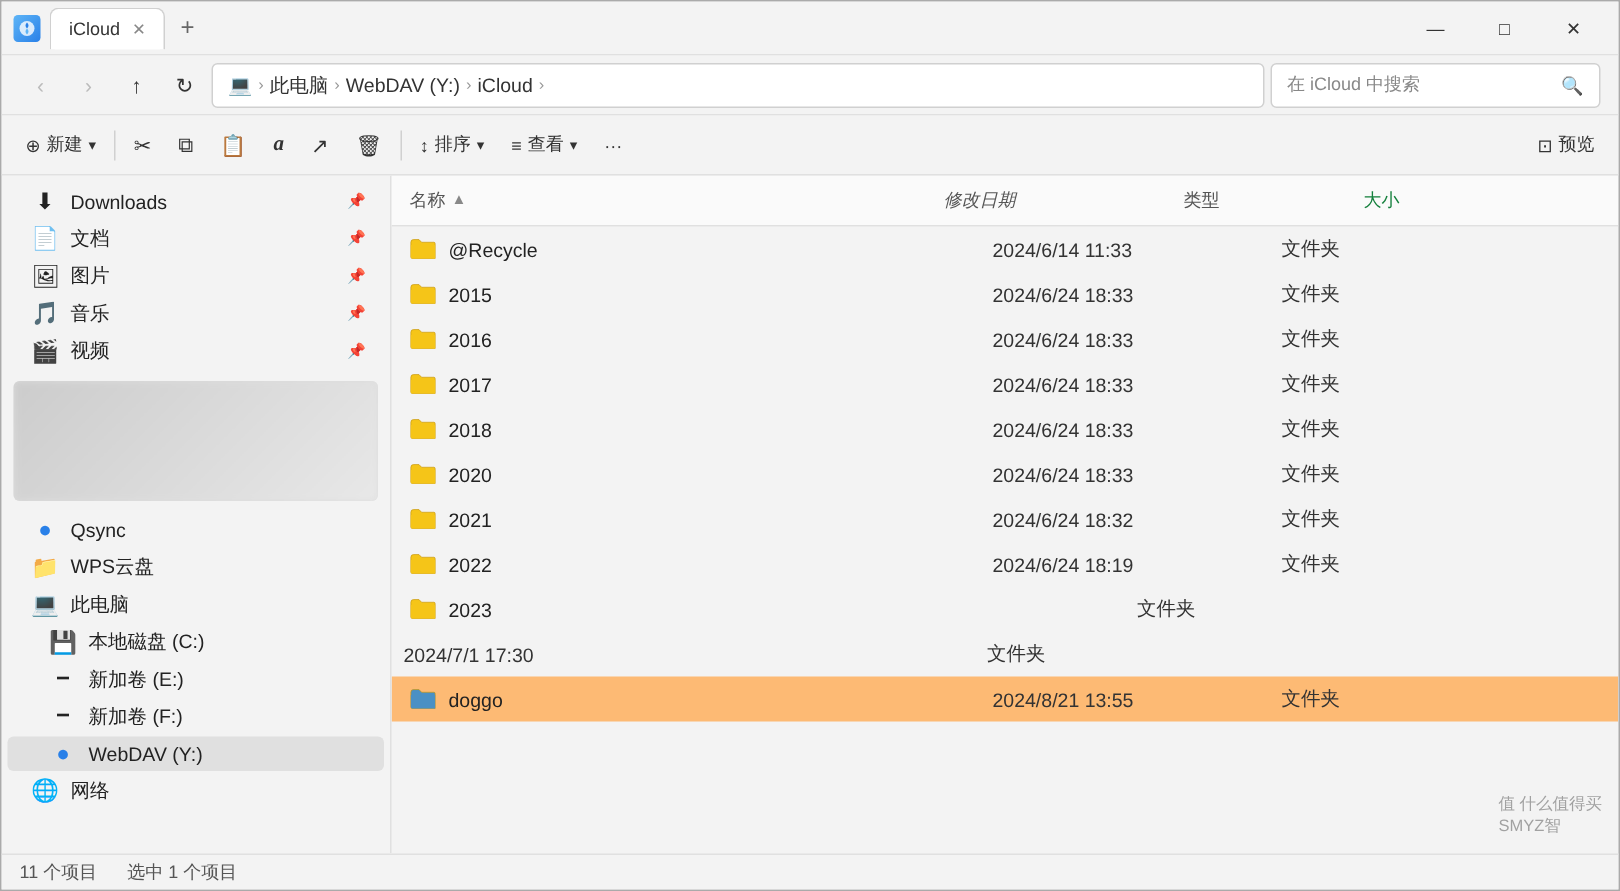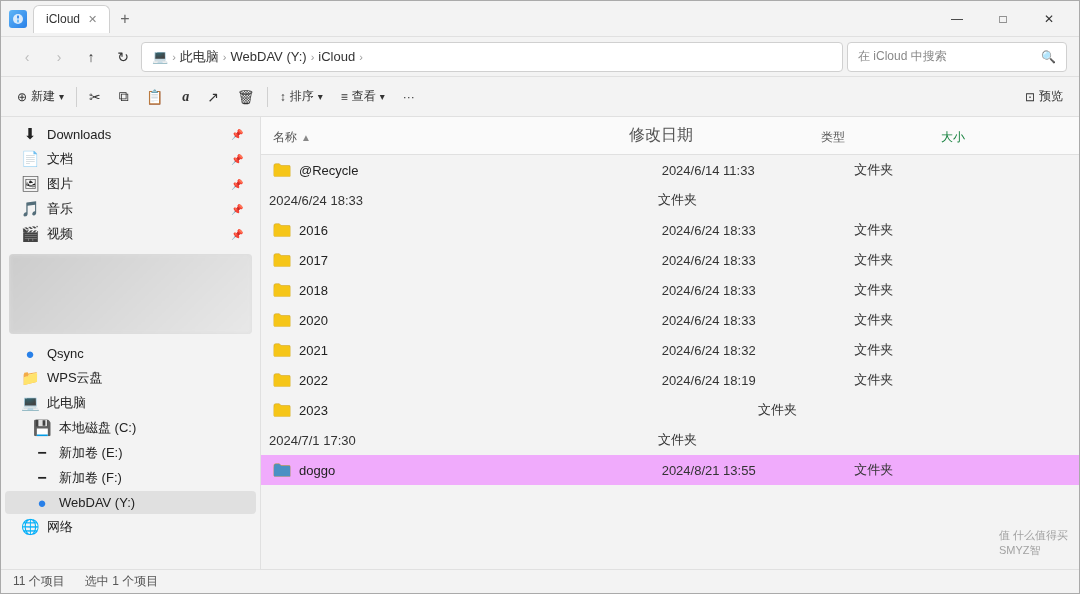--- a/index.html
+++ b/index.html
@@ -229,38 +229,38 @@
       width: 360px;
       padding: 4px 12px;
       font-weight: 500;
       color: #555;
       font-size: 12px;
       cursor: pointer;
       display: flex;
       align-items: center;
       gap: 4px;
     }
-    .col-date { width: 160px; padding: 4px 8px; font-weight: 500; color: #555; font-size: 16px; }
-    .col-type { width: 120px; padding: 4px 8px; font-weight: 500; color: #555; font-size: 12px; margin-left: 32px; }
+    .col-date { width: 160px; padding: 4px 8px; font-weight: 500; color: #555; font-size: 12px; font-style: italic; }
+    .col-type { width: 120px; padding: 4px 8px; font-weight: 500; color: #555; font-size: 12px; }
     .col-size { width: 80px; padding: 4px 8px; font-weight: 500; color: #15803d; font-size: 12px; }
     .sort-arrow { color: #888; font-size: 10px; }
 
     .file-list {
       flex: 1;
       overflow-y: auto;
     }
     .file-row {
       display: flex;
       align-items: center;
       padding: 3px 0;
       cursor: pointer;
       border-radius: 0;
       justify-content: space-between;
     }
-    .file-row.selected { background: #f0abfc; }
+    .file-row.selected { background: #fdba74; }
     .file-name {
       width: 360px;
       padding: 3px 12px;
       display: flex;
       align-items: center;
       gap: 8px;
       font-size: 13px;
       color: #222;
     }
     .file-date { width: 160px; padding: 3px 8px; font-size: 13px; color: #333; }
@@ -485,20 +485,27 @@
       <path d="M1 3 Q1 1 3 1 L7 1 L9 3 L18 3 Q19 3 19 4 L19 15 Q19 15 18 15 L2 15 Q1 15 1 14 Z" fill="#f5c518" stroke="#c8960c" stroke-width="0.5"></path>
       <path d="M1 5 L19 5 L19 15 Q19 15 18 15 L2 15 Q1 15 1 14 Z" fill="#f5c518"></path>
     </svg>
         <span>@Recycle</span>
       </div>
       <div class="file-date">2024/6/14 11:33</div>
       <div class="file-type">文件夹</div>
       <div class="file-size"></div>
     </div>
         <div class="file-row">
+      <div class="file-name">
+        <svg class="folder-icon" viewBox="0 0 20 16" xmlns="http://www.w3.org/2000/svg">
+      <path d="M1 3 Q1 1 3 1 L7 1 L9 3 L18 3 Q19 3 19 4 L19 15 Q19 15 18 15 L2 15 Q1 15 1 14 Z" fill="#f5c518" stroke="#c8960c" stroke-width="0.5"></path>
+      <path d="M1 5 L19 5 L19 15 Q19 15 18 15 L2 15 Q1 15 1 14 Z" fill="#f5c518"></path>
+    </svg>
+        <span>2015</span>
+      </div>
       <div class="file-date">2024/6/24 18:33</div>
       <div class="file-type">文件夹</div>
       <div class="file-size"></div>
     </div>
         <div class="file-row">
       <div class="file-name">
         <svg class="folder-icon" viewBox="0 0 20 16" xmlns="http://www.w3.org/2000/svg">
       <path d="M1 3 Q1 1 3 1 L7 1 L9 3 L18 3 Q19 3 19 4 L19 15 Q19 15 18 15 L2 15 Q1 15 1 14 Z" fill="#f5c518" stroke="#c8960c" stroke-width="0.5"></path>
       <path d="M1 5 L19 5 L19 15 Q19 15 18 15 L2 15 Q1 15 1 14 Z" fill="#f5c518"></path>
     </svg>

